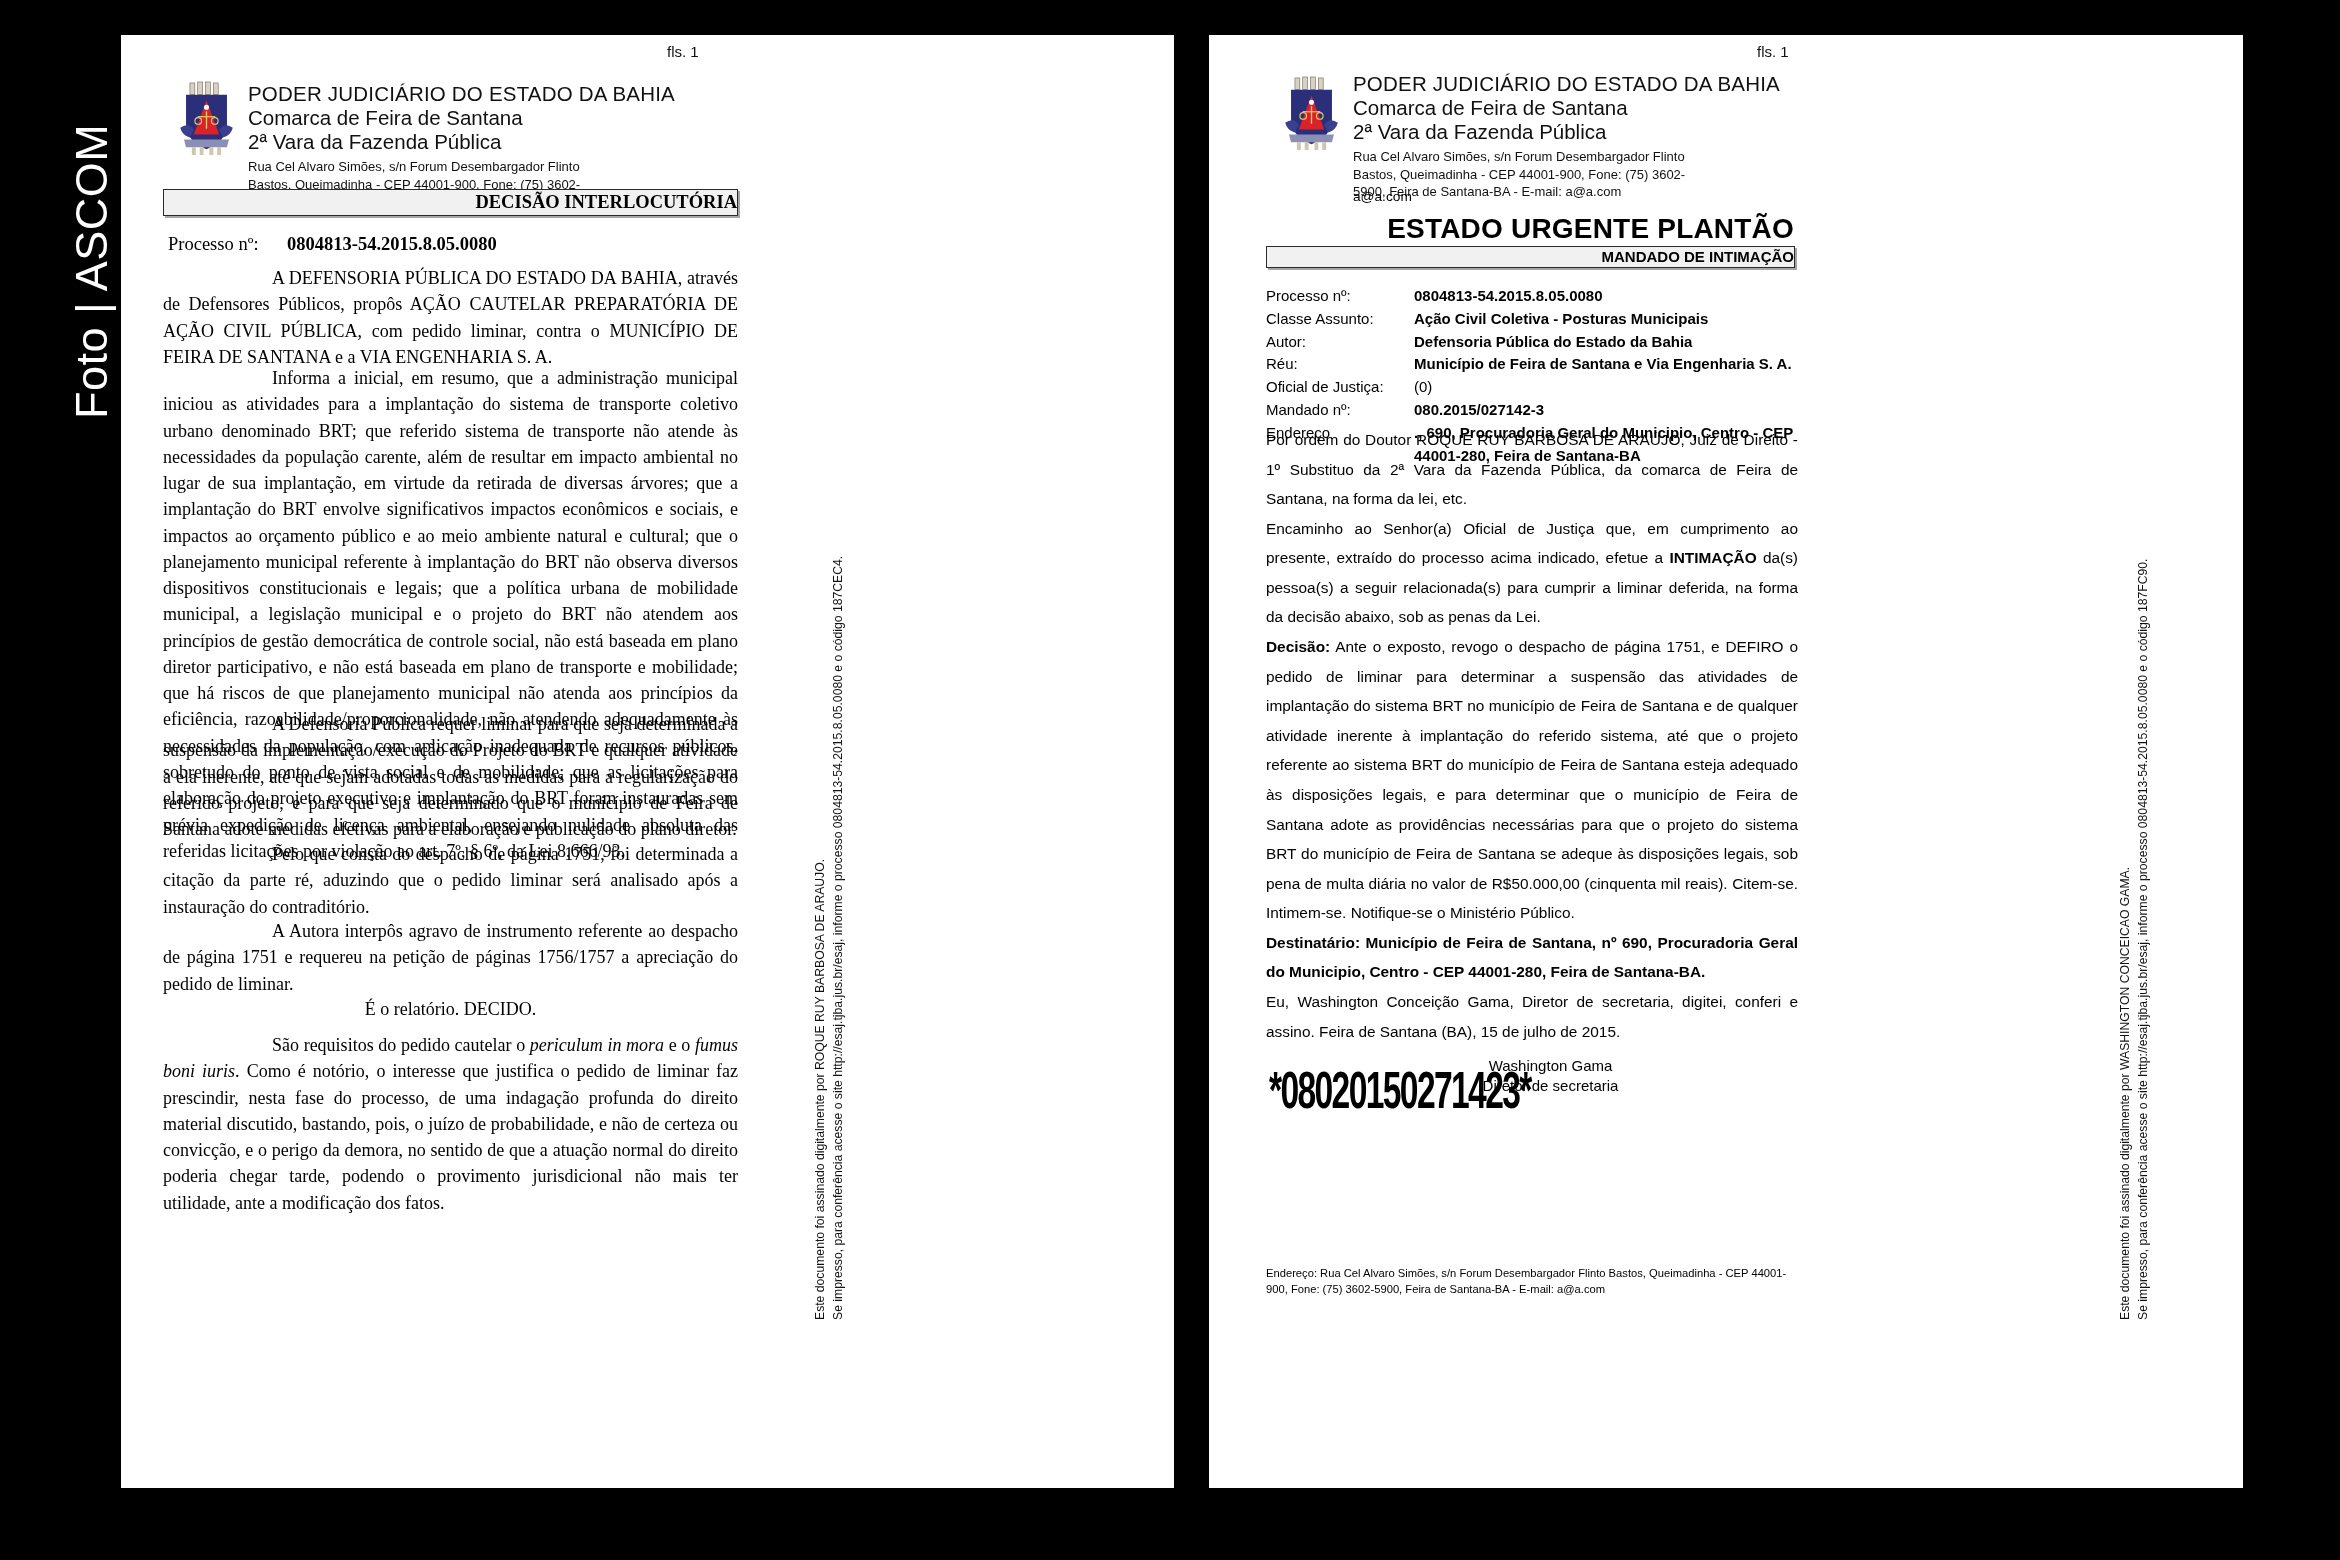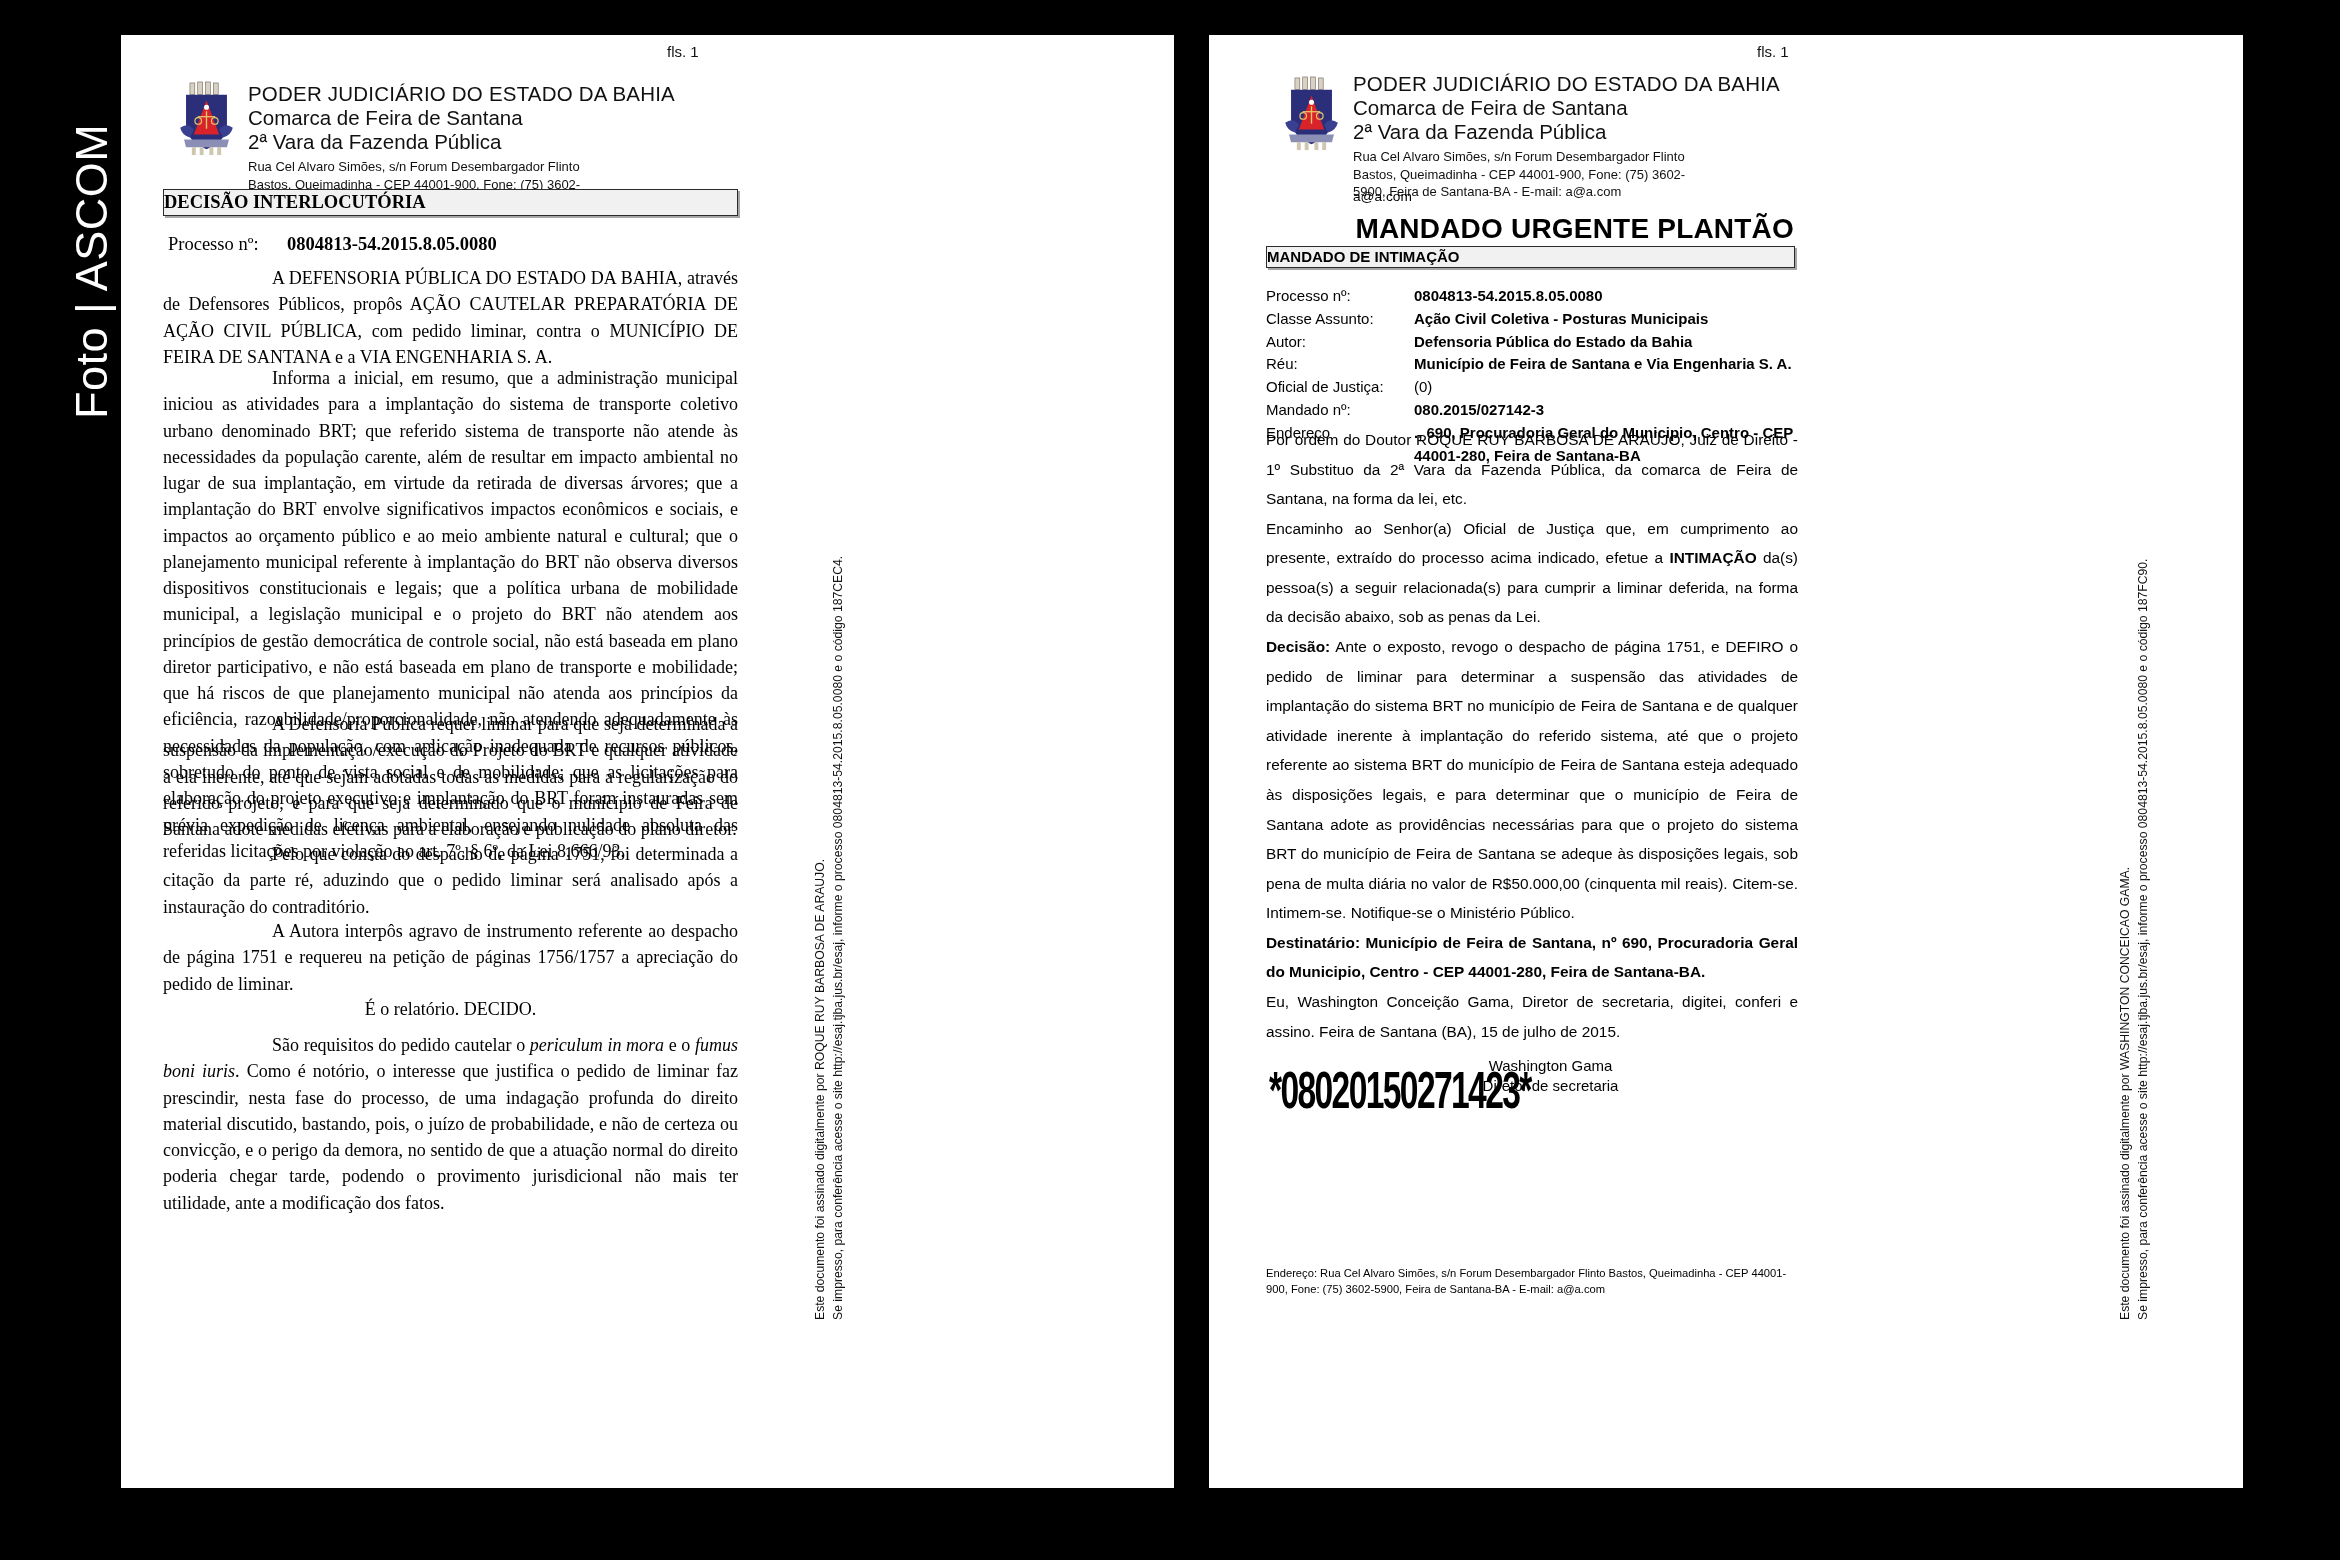--- a/index.html
+++ b/index.html
@@ -50,21 +50,21 @@
   .hdr .addr { font-size: 13px; line-height: 1.35; margin-top: 4.9px; }
 
   
   .titlebar {
     position: absolute;
     border: 1.5px solid #2b2b2b;
     background: #f1f1f1;
     box-shadow: 2px 2px 0 rgba(0,0,0,.35);
   }
   .titlebar span {
-    display:block; text-align:left; font-weight: bold; color:#000;
+    display:block; text-align:right; font-weight: bold; color:#000;
   }
 
   
   .ld { position:absolute; color:#000; font-family:"Liberation Serif", serif; }
   .ld-proc-label { font-size: 18.5px; }
   .ld-proc-value { font-size: 18.5px; font-weight: bold; }
   .ld-p {
     font-size: 18px; line-height: 1.46; text-align: justify;
     text-indent: 109px; color:#000;
   }
@@ -210,21 +210,21 @@
 
     <div class="hdr" style="left:144px; top:37px; width:468px;">
       <div class="l1">PODER JUDICIÁRIO DO ESTADO DA BAHIA</div>
       <div class="l2">Comarca de Feira de Santana</div>
       <div class="l3">2ª Vara da Fazenda Pública</div>
       <div class="addr" style="width:341px;">Rua Cel Alvaro Simões, s/n Forum Desembargador Flinto Bastos, Queimadinha - CEP 44001-900, Fone: (75) 3602-5900, Feira de Santana-BA - E-mail: a@a.com</div>
     </div>
 
     <div class="rd rd-email" style="left:144px; top:146px;">a@a.com</div>
 
-    <div class="rd rd-bigtitle" style="left:0px; top:178px; width:585px; text-align:right;">MANDADO URGENTE PLANTÃO</div>
+    <div class="rd rd-bigtitle" style="left:0px; top:178px; width:585px; text-align:right;">ESTADO URGENTE PLANTÃO</div>
 
     <div class="titlebar" style="left:57px; top:211px; width:529px; height:21.5px;">
       <span style="font-size:15px; line-height:19.5px; font-family:'Liberation Sans',sans-serif;">MANDADO DE INTIMAÇÃO</span>
     </div>
 
     <div class="rd rd-fields" style="left:57px; top:250px; width:532px;">
       <table id="fields-table">
           <tbody>
             <tr>
               <td class="k">Processo nº:</td>

